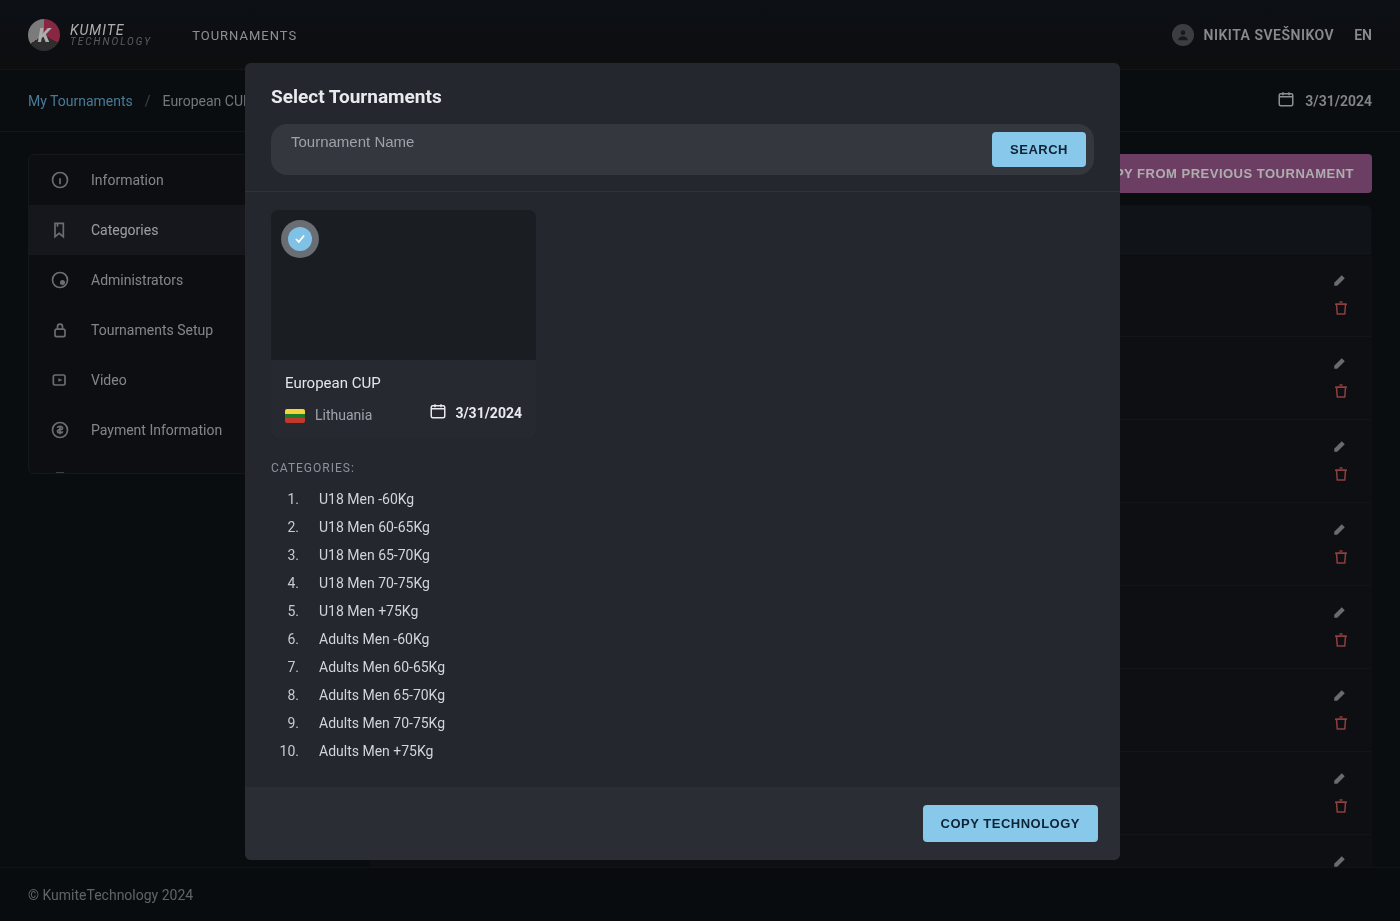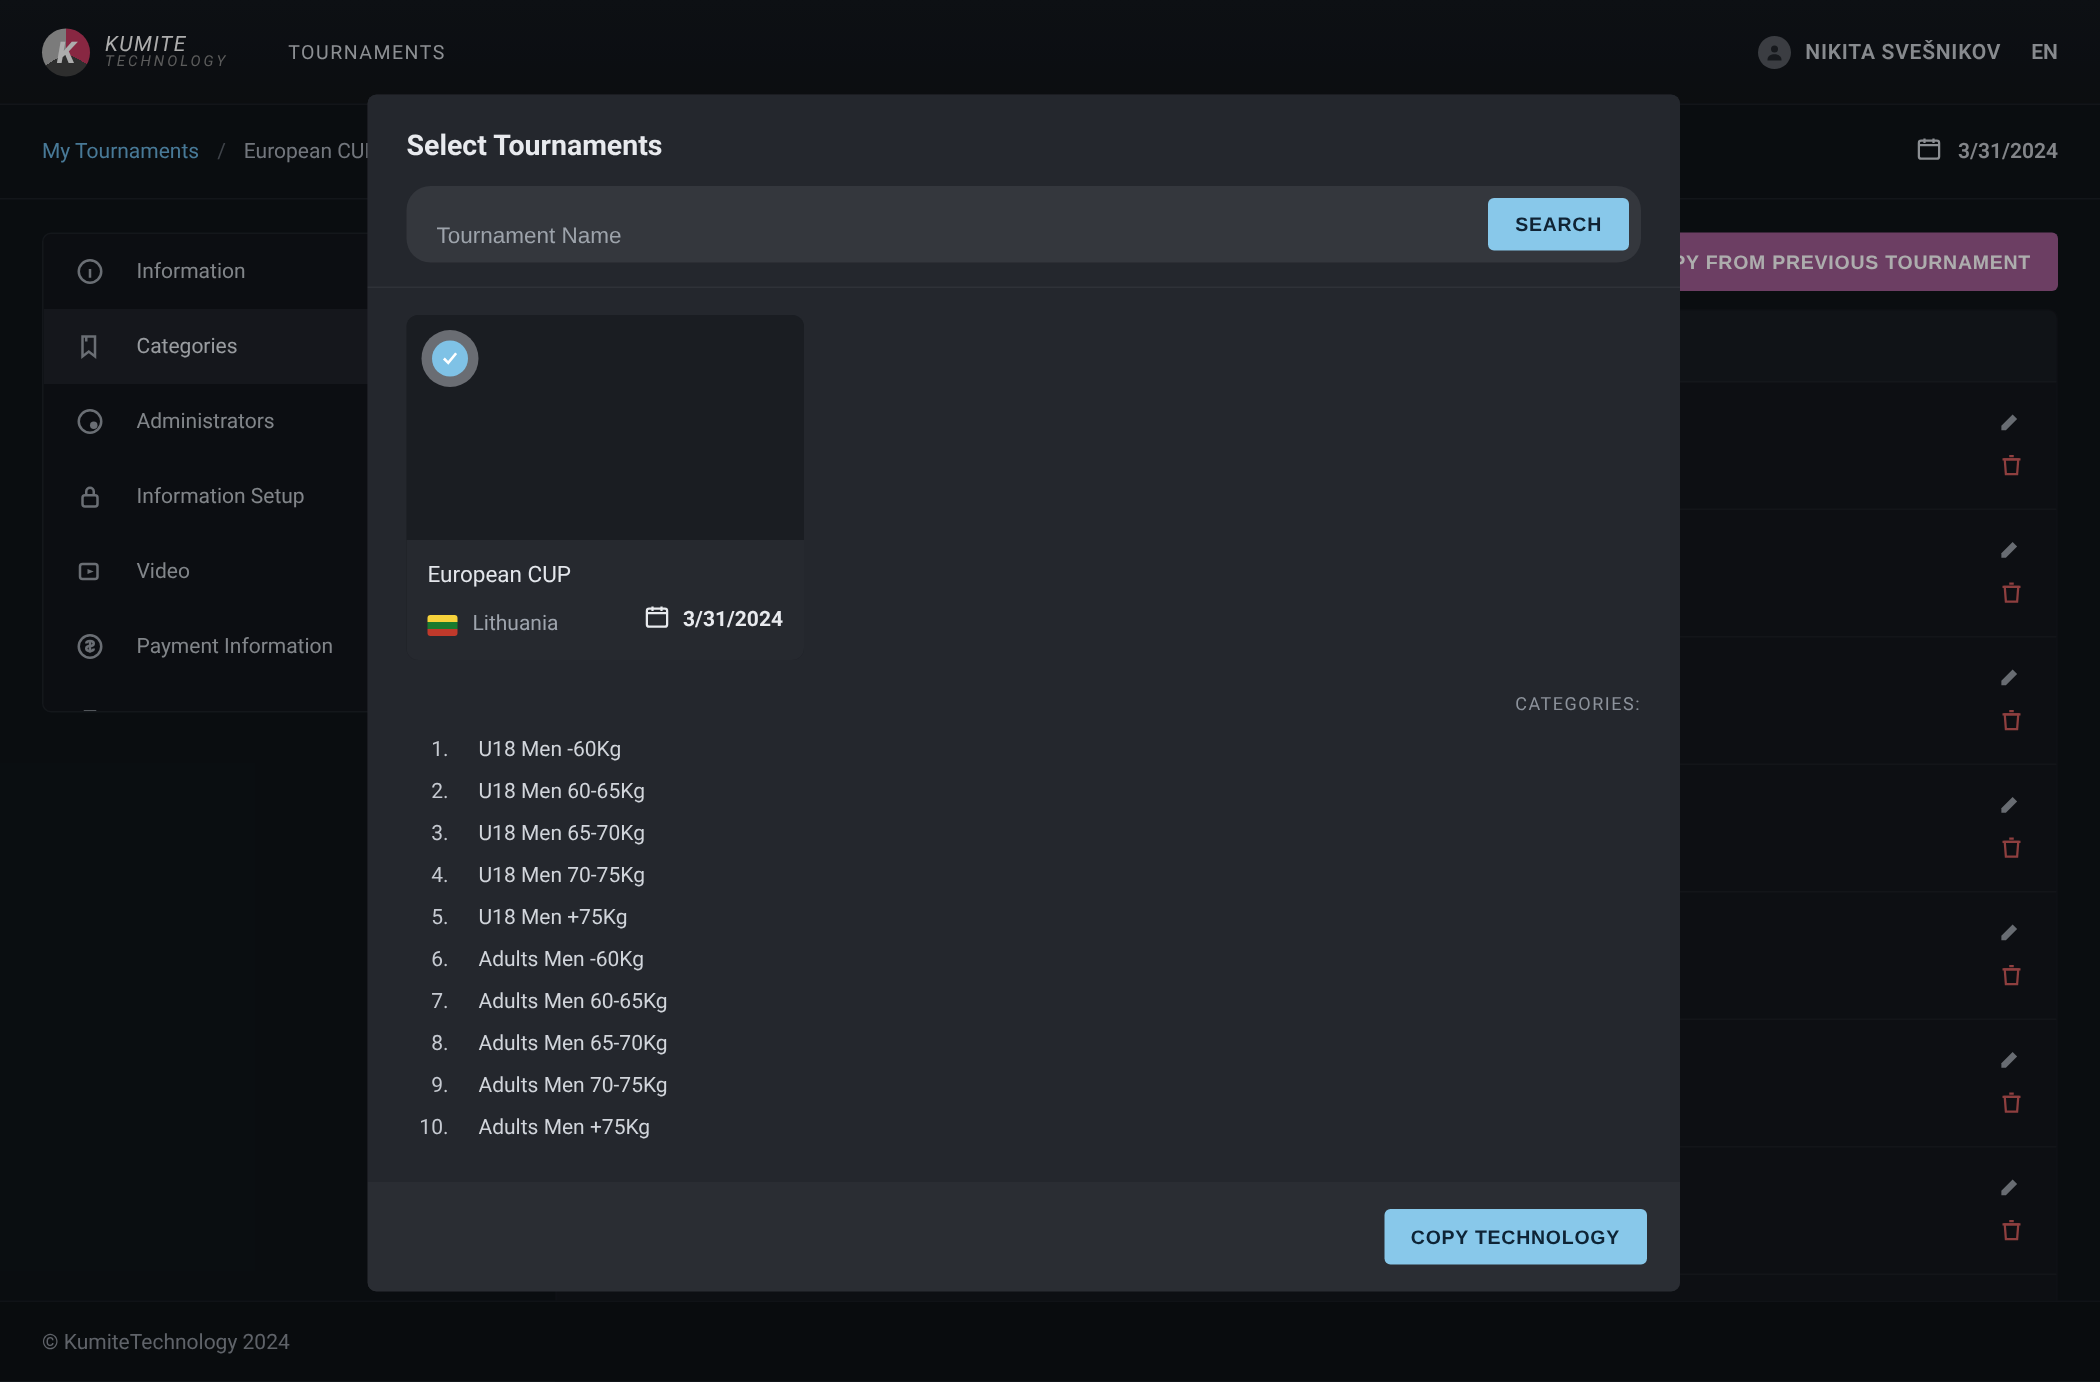--- a/index.html
+++ b/index.html
@@ -102,21 +102,21 @@
 .overlay{
   position:absolute;inset:0;background:rgba(0,0,0,0.32);
 }
 .modal{
   position:absolute;left:245px;top:63px;width:875px;
   background:var(--panel);border-radius:6px;overflow:hidden;
 }
 .modal-inner{padding:22px 26px;background:var(--panel);}
 .modal h2{margin:0 0 16px 0;font-size:19px;font-weight:700;color:#e8eaee;}
 .searchbar{
-  display:flex;align-items:flex-end;background:#34373d;border-radius:16px;padding:8px 8px 8px 18px;
+  display:flex;align-items:flex-start;background:#34373d;border-radius:16px;padding:8px 8px 8px 18px;
 }
 .searchbar input{
   flex:1;background:transparent;border:none;outline:none;color:#d7dade;font-size:15px;
 }
 .searchbar input::placeholder{color:#9da3ab;}
 .btn-search{
   background:#88c8ea;color:#102334;font-weight:700;letter-spacing:0.5px;
   border:none;border-radius:4px;padding:10px 18px;cursor:pointer;font-size:13px;
 }
 .divider{height:1px;background:#2f3238;margin:16px -26px 18px;}
@@ -132,21 +132,21 @@
   width:24px;height:24px;border-radius:50%;background:#7fc2e6;
   display:flex;align-items:center;justify-content:center;
 }
 .check-inner svg{width:14px;height:14px;stroke:#fff;stroke-width:3;fill:none;}
 .card-bottom{padding:14px 14px 16px;background:#26292f;}
 .card-title{color:#e3e6eb;font-size:15px;margin-bottom:10px;}
 .card-row{display:flex;align-items:flex-end;gap:10px;}
 .flag{width:20px;height:14px;background:linear-gradient(to bottom,#f6d23b 0 33%,#1a7a2e 33% 66%,#c0392b 66% 100%);border-radius:2px;}
 .country{color:#9ea4ad;}
 .card-date{margin-left:auto;display:flex;align-items:center;gap:8px;color:#e8eaee;font-weight:700;}
-.cat-label{margin:22px 0 10px;color:#8c929b;font-size:12px;letter-spacing:1px;text-align:right;}
+.cat-label{margin:22px 0 10px;color:#8c929b;font-size:12px;letter-spacing:1px;}
 ol.cats{margin:0;padding:0;list-style:none;}
 ol.cats li{display:flex;gap:20px;padding:6px 4px;color:#d1d5db;font-size:14px;}
 ol.cats li .num{width:24px;text-align:right;color:#c6cad1;}
 .modal-footer{
   padding:18px 22px;background:#2a2d33;display:flex;justify-content:flex-end;
 }
 .btn-copy{
   background:#88c8ea;color:#0e2436;font-weight:700;letter-spacing:0.5px;
   border:none;border-radius:4px;padding:11px 18px;cursor:pointer;font-size:13px;
 }
@@ -226,21 +226,21 @@
         </span>
       <span>Administrators</span>
     </div>
     <div class="item">
       <span class="ic">
           <svg viewBox="0 0 24 24">
             <rect x="6" y="11" width="12" height="9" rx="2"></rect>
             <path d="M9 11V8a3 3 0 0 1 6 0v3"></path>
           </svg>
         </span>
-      <span>Information Setup</span>
+      <span>Tournaments Setup</span>
     </div>
     <div class="item">
       <span class="ic">
           <svg viewBox="0 0 24 24">
             <rect x="4" y="6" width="14" height="12" rx="2"></rect>
             <path d="M10 10l5 2-5 2z" fill="currentColor" stroke="none"></path>
           </svg>
         </span>
       <span>Video</span>
     </div>

